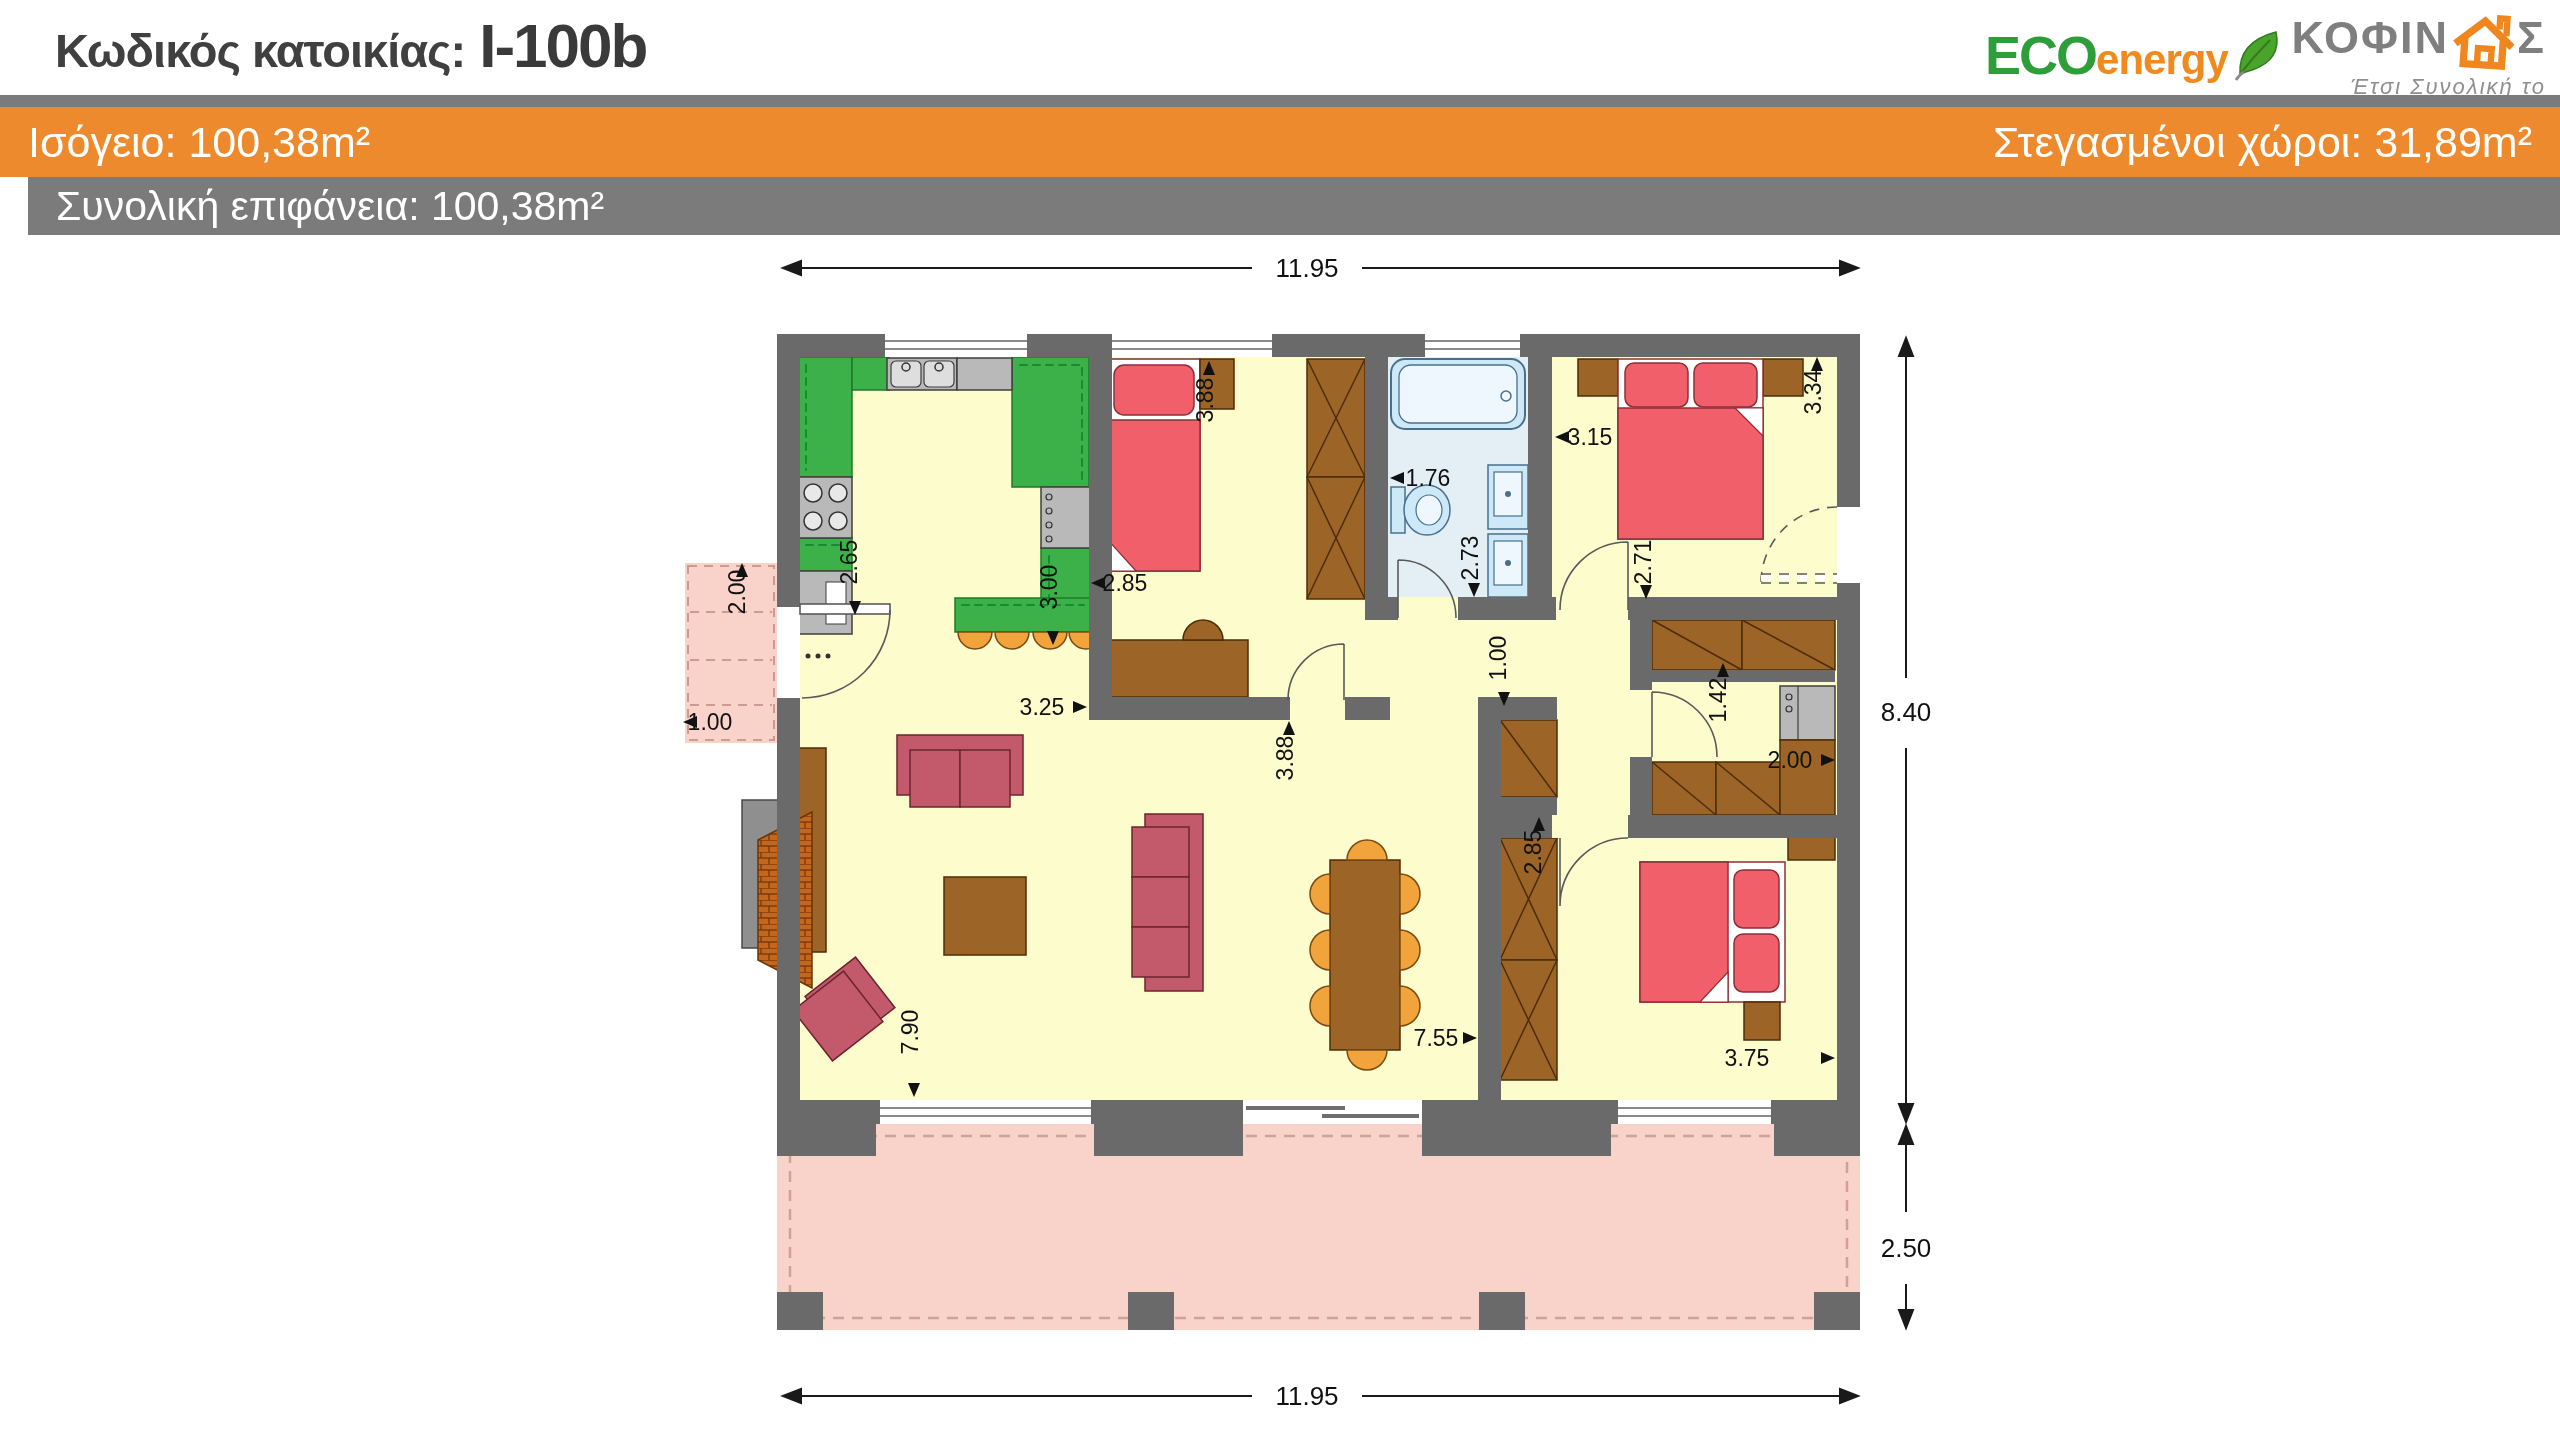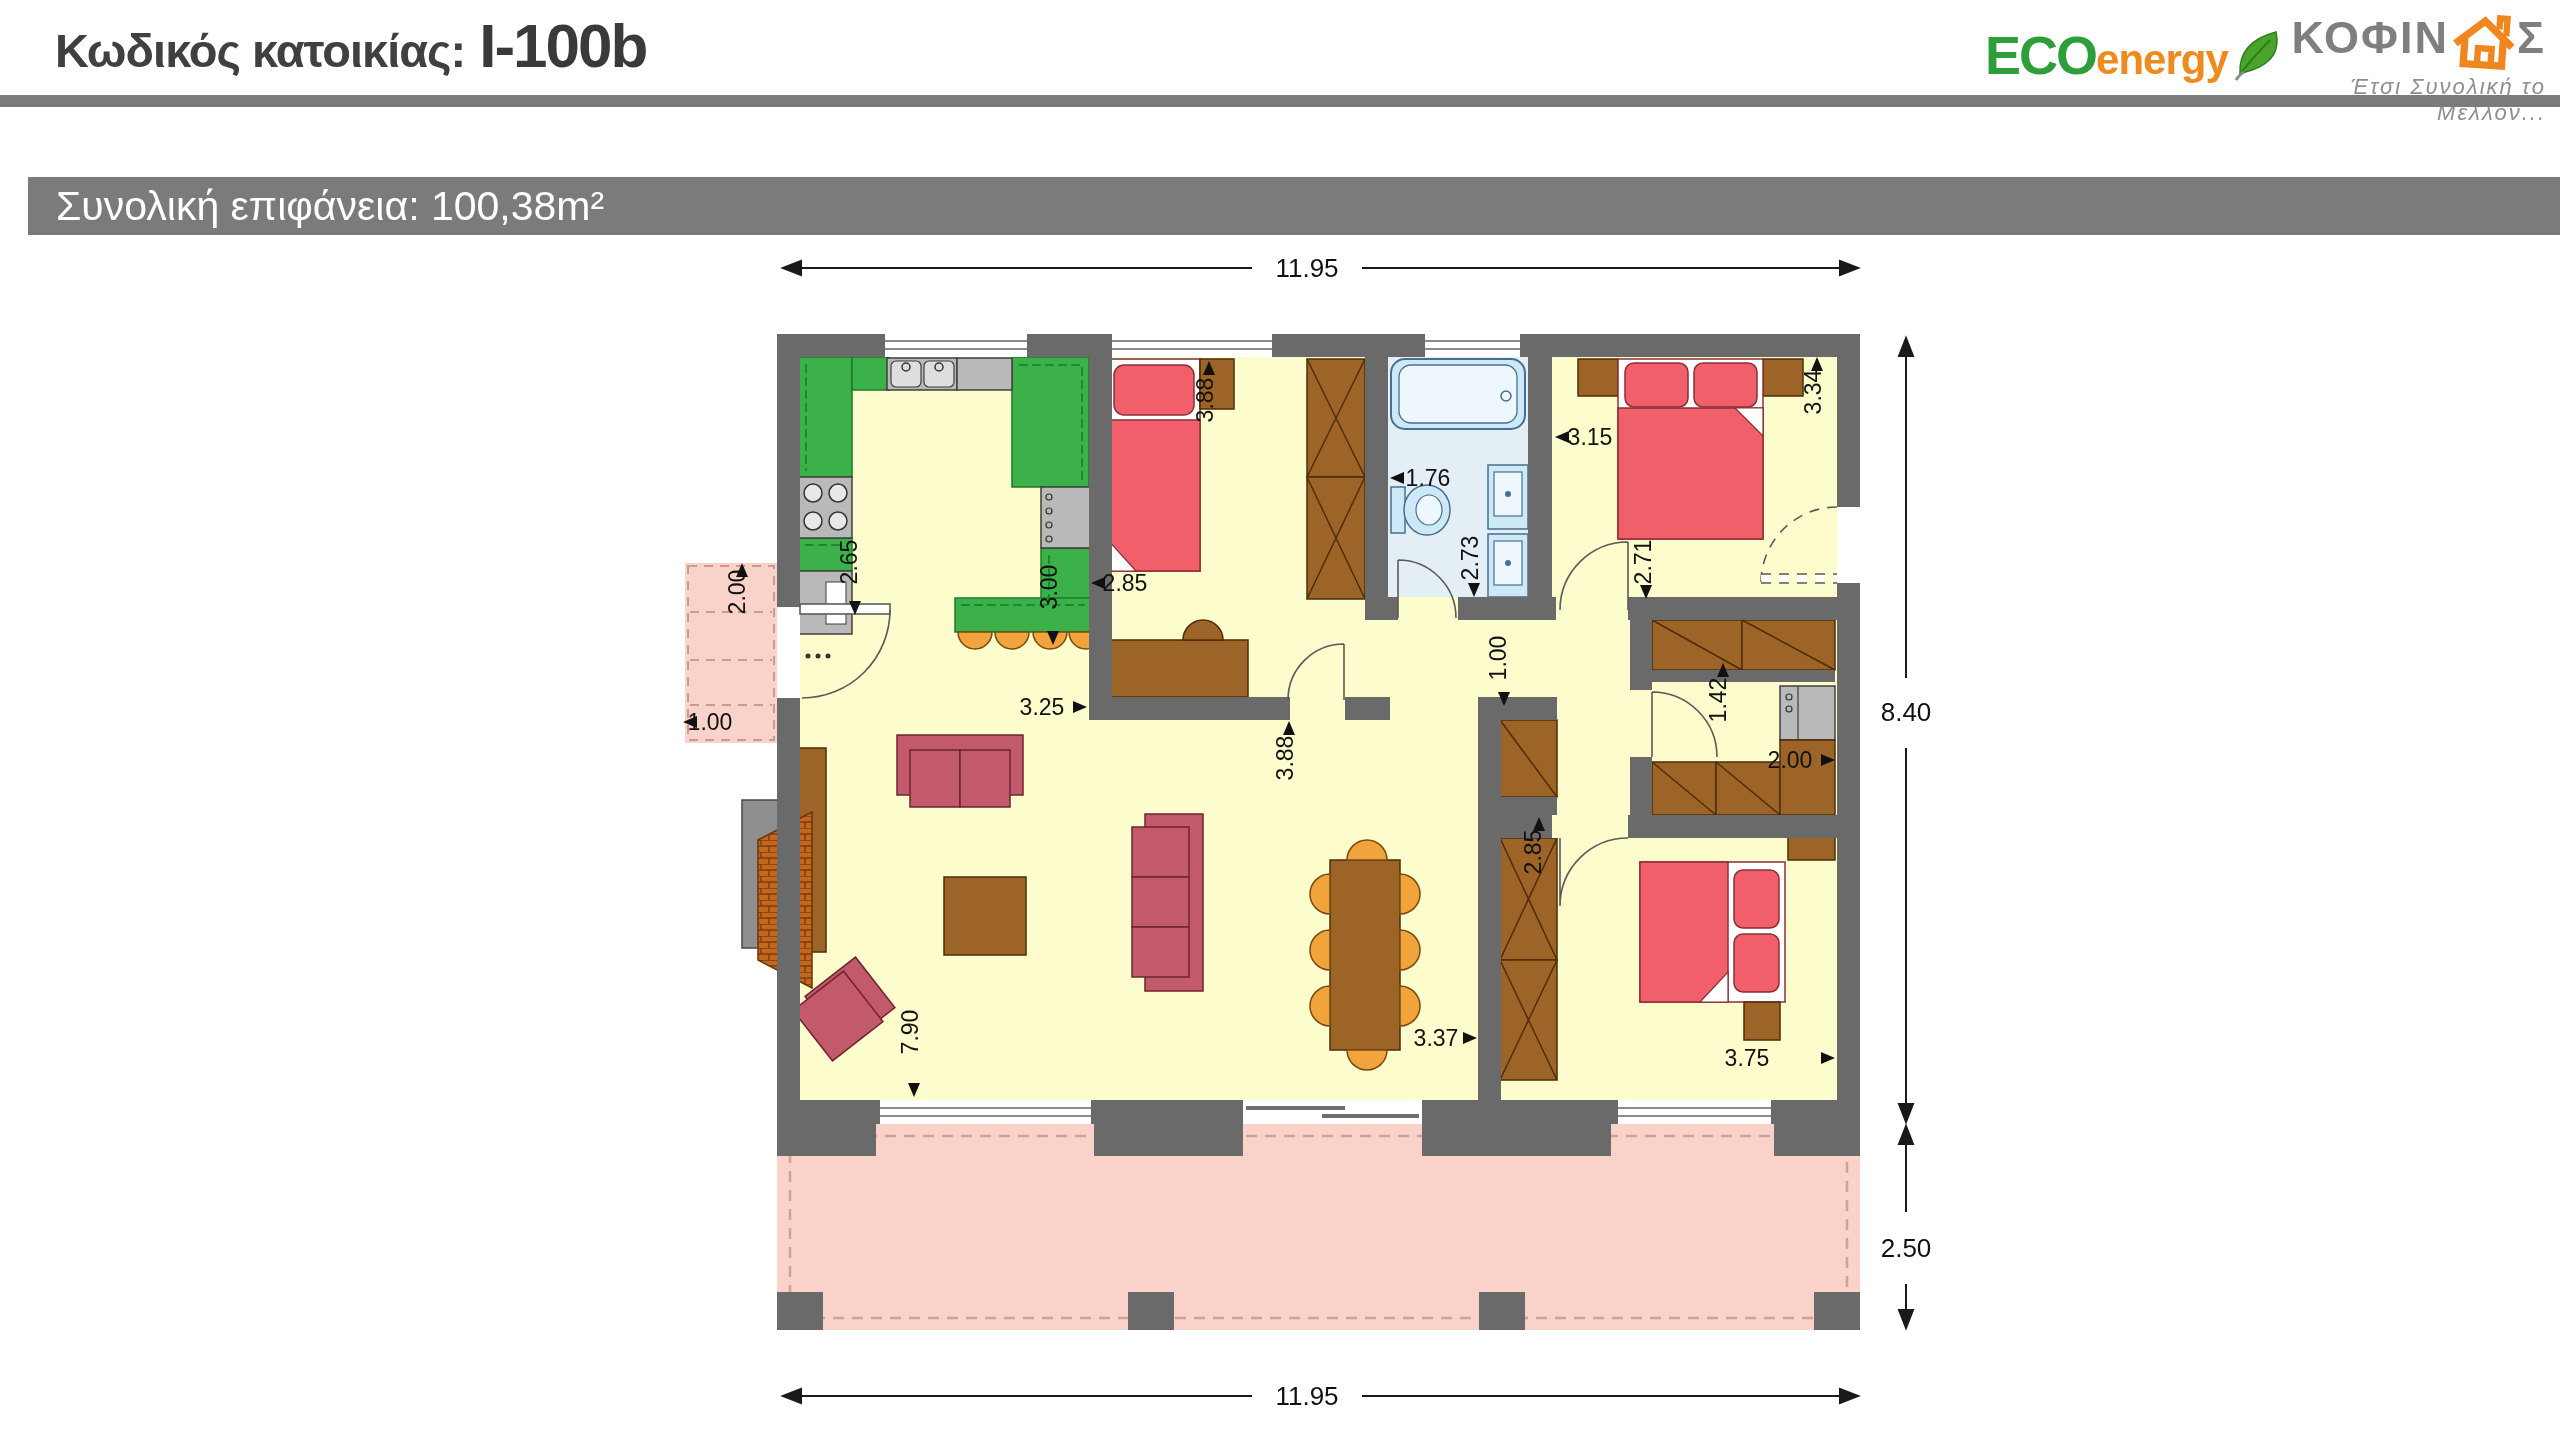--- a/index.html
+++ b/index.html
@@ -72,20 +72,24 @@
           <path d="M30,60 V42 H45 V60" fill="none" stroke="#ef861e" stroke-width="7"></path>
           <path d="M52,20 V8 H60 V27" fill="none" stroke="#ef861e" stroke-width="7"></path>
         </svg>
       </span>
       <span class="k-letters">Σ</span>
     </div>
     <div id="kofinas-tagline">Έτσι Συνολική το Μέλλον...</div>
   </div>
 
   <div id="strip-thin" class="strip"></div>
+  <div id="strip-orange" class="strip">
+    <span class="bar-text">Ισόγειο: 100,38m²</span>
+    <span class="bar-text">Στεγασμένοι χώροι: 31,89m²</span>
+  </div>
   <div id="strip-gray" class="strip">
     <span class="bar-text">Συνολική επιφάνεια: 100,38m²</span>
   </div>
 
   <svg id="plan-svg" width="2560" height="1437" viewBox="0 0 2560 1437">
     <defs>
       <pattern id="brick" width="18" height="12" patternUnits="userSpaceOnUse">
         <rect width="18" height="12" fill="#c4661c"></rect>
         <path d="M0,0 H18 M0,6 H18 M5,0 V6 M13,6 V12" stroke="#7c3c0e" stroke-width="1.4" fill="none"></path>
       </pattern>
@@ -352,18 +356,18 @@
       <span class="dim rot" style="left: 1498px; top: 658px;">1.00</span>
       <div class="arr arr-down" style="left: 1504px; top: 699px;"></div>
       <span class="dim rot" style="left: 1718px; top: 700px;">1.42</span>
       <div class="arr arr-up" style="left: 1723px; top: 670px;"></div>
       <span class="dim" style="left: 1790px; top: 760px;">2.00</span>
       <div class="arr arr-right" style="left: 1828px; top: 760px;"></div>
       <span class="dim rot" style="left: 1533px; top: 852px;">2.85</span>
       <div class="arr arr-up" style="left: 1539px; top: 824px;"></div>
       <span class="dim rot" style="left: 910px; top: 1032px;">7.90</span>
       <div class="arr arr-down" style="left: 914px; top: 1090px;"></div>
-      <span class="dim" style="left: 1436px; top: 1038px;">3.37</span>
+      <span class="dim" style="left: 1436px; top: 1038px;">7.55</span>
       <div class="arr arr-right" style="left: 1470px; top: 1038px;"></div>
       <span class="dim" style="left: 1747px; top: 1058px;">3.75</span>
       <div class="arr arr-right" style="left: 1828px; top: 1058px;"></div>
     </div>
 </div>
 
 </body></html>

